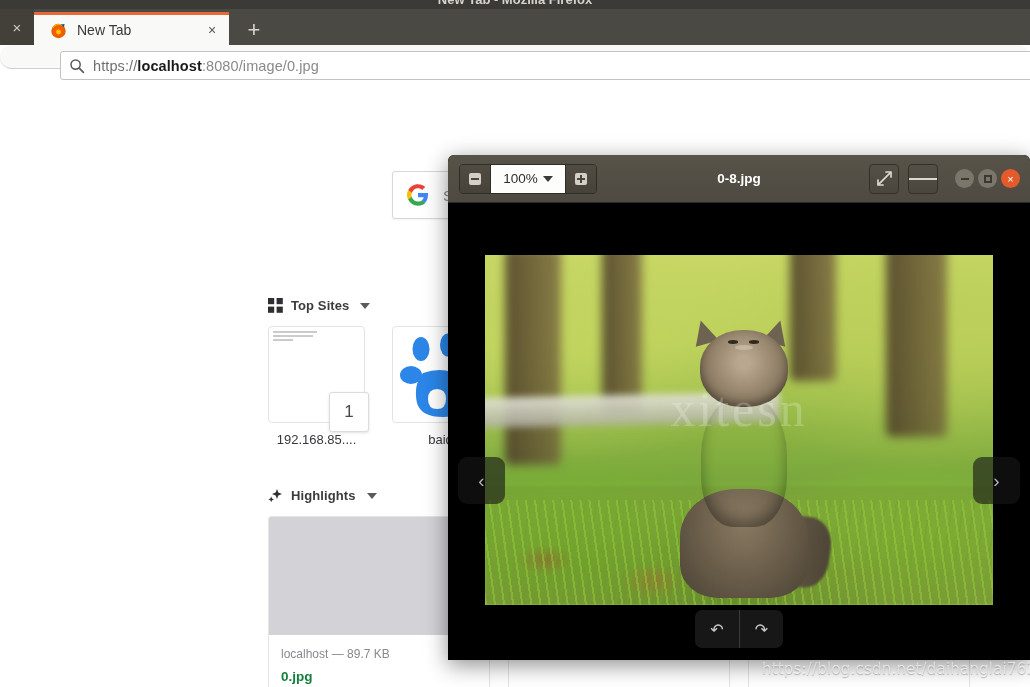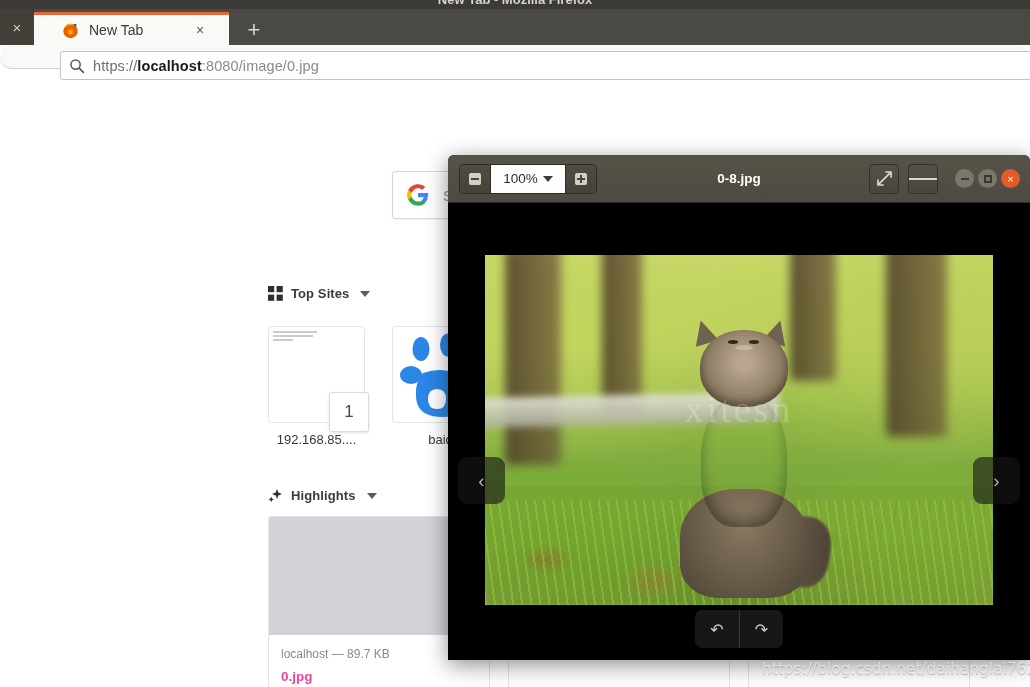--- a/index.html
+++ b/index.html
@@ -32,21 +32,21 @@
   .win-close-left {
     position: absolute; left: 0; top: 0; width: 34px; height: 36px;
     display: flex; align-items: center; justify-content: center;
     color: #cfcbc6; font-size: 15px; background: #434039;
   }
   .tab {
     position: absolute; left: 34px; top: 3px; width: 195px; height: 33px;
     background: #f9f9f8;
     border-top: 3px solid #e8683a;
     display: flex; align-items: center;
-    padding: 0 20px;
+    padding: 0 8px;
   }
   .tab-favicon {
     width: 17px; height: 17px; margin-left: 8px; margin-right: 10px;
     flex: 0 0 auto; position: relative;
   }
   .tab-title {
     flex: 1 1 auto; font-size: 14px; color: #3a3a38;
     white-space: nowrap; overflow: hidden; text-overflow: ellipsis;
   }
   .tab-close {
@@ -116,21 +116,21 @@
     font-size: 13px; font-weight: bold; color: #3b3b3d; letter-spacing: .1px;
   }
   .chev {
     width: 0; height: 0;
     border-left: 5px solid transparent;
     border-right: 5px solid transparent;
     border-top: 6px solid #5b5b5d;
     margin-left: 3px;
   }
 
-  #topsites-head { left: 268px; top: 200px; }
+  #topsites-head { left: 268px; top: 212px; }
   #highlights-head { left: 268px; top: 402px; }
 
   
   .tiles { position: absolute; left: 268px; top: 240px; display: flex; gap: 27px; }
   .tile { width: 97px; }
   .tile-thumb {
     width: 97px; height: 97px;
     border: 1px solid #e3e3e5; border-radius: 4px;
     background: #fff; position: relative; overflow: hidden;
   }
@@ -163,21 +163,21 @@
   .cards { position: absolute; left: 268px; top: 430px; display: flex; gap: 18px; }
   .card {
     width: 222px; height: 205px;
     border: 1px solid #e4e4e6; border-radius: 3px;
     background: #fff; overflow: hidden;
     display: flex; flex-direction: column;
   }
   .card-thumb { width: 100%; height: 118px; background: #d2d2d7; }
   .card-body { padding: 12px 12px 0 12px; }
   .card-host { font-size: 12px; color: #888890; margin-bottom: 8px; }
-  .card-title { font-size: 13.5px; color: #ec4899; font-weight: bold; }
+  .card-title { font-size: 13.5px; color: #15803d; font-weight: bold; }
 
   
   .viewer {
     position: absolute; left: 448px; top: 155px;
     width: 582px; height: 505px;
     background: #000000;
     border-radius: 6px 6px 0 0;
     overflow: hidden;
     box-shadow: 0 5px 22px rgba(0,0,0,0.45);
     z-index: 10;
@@ -363,21 +363,21 @@
     border-radius: 44% 44% 30% 30%;
   }
   .tail {
     position: absolute; left: 68%; top: 70%; width: 38%; height: 26%;
     background: linear-gradient(90deg, #6b5f4b, #4e4536);
     border-radius: 50% 40% 40% 50%; transform: rotate(8deg);
     filter: blur(.8px);
   }
   .photo-watermark {
     position: absolute; left: 50%; top: 44%; transform: translate(-50%,-50%);
-    font-size: 38px; color: rgba(255,255,255,.22);
+    font-size: 50px; color: rgba(255,255,255,.22);
     font-family: "Liberation Serif", serif; letter-spacing: 3px;
     white-space: nowrap; pointer-events: none;
   }
 
   
   .hidden-tile {
     position: absolute; left: 1000px; top: 340px;
     width: 97px; height: 97px; border-radius: 4px;
     background: #fff; border: 1px solid #e3e3e5; overflow: hidden; z-index: 1;
   }

